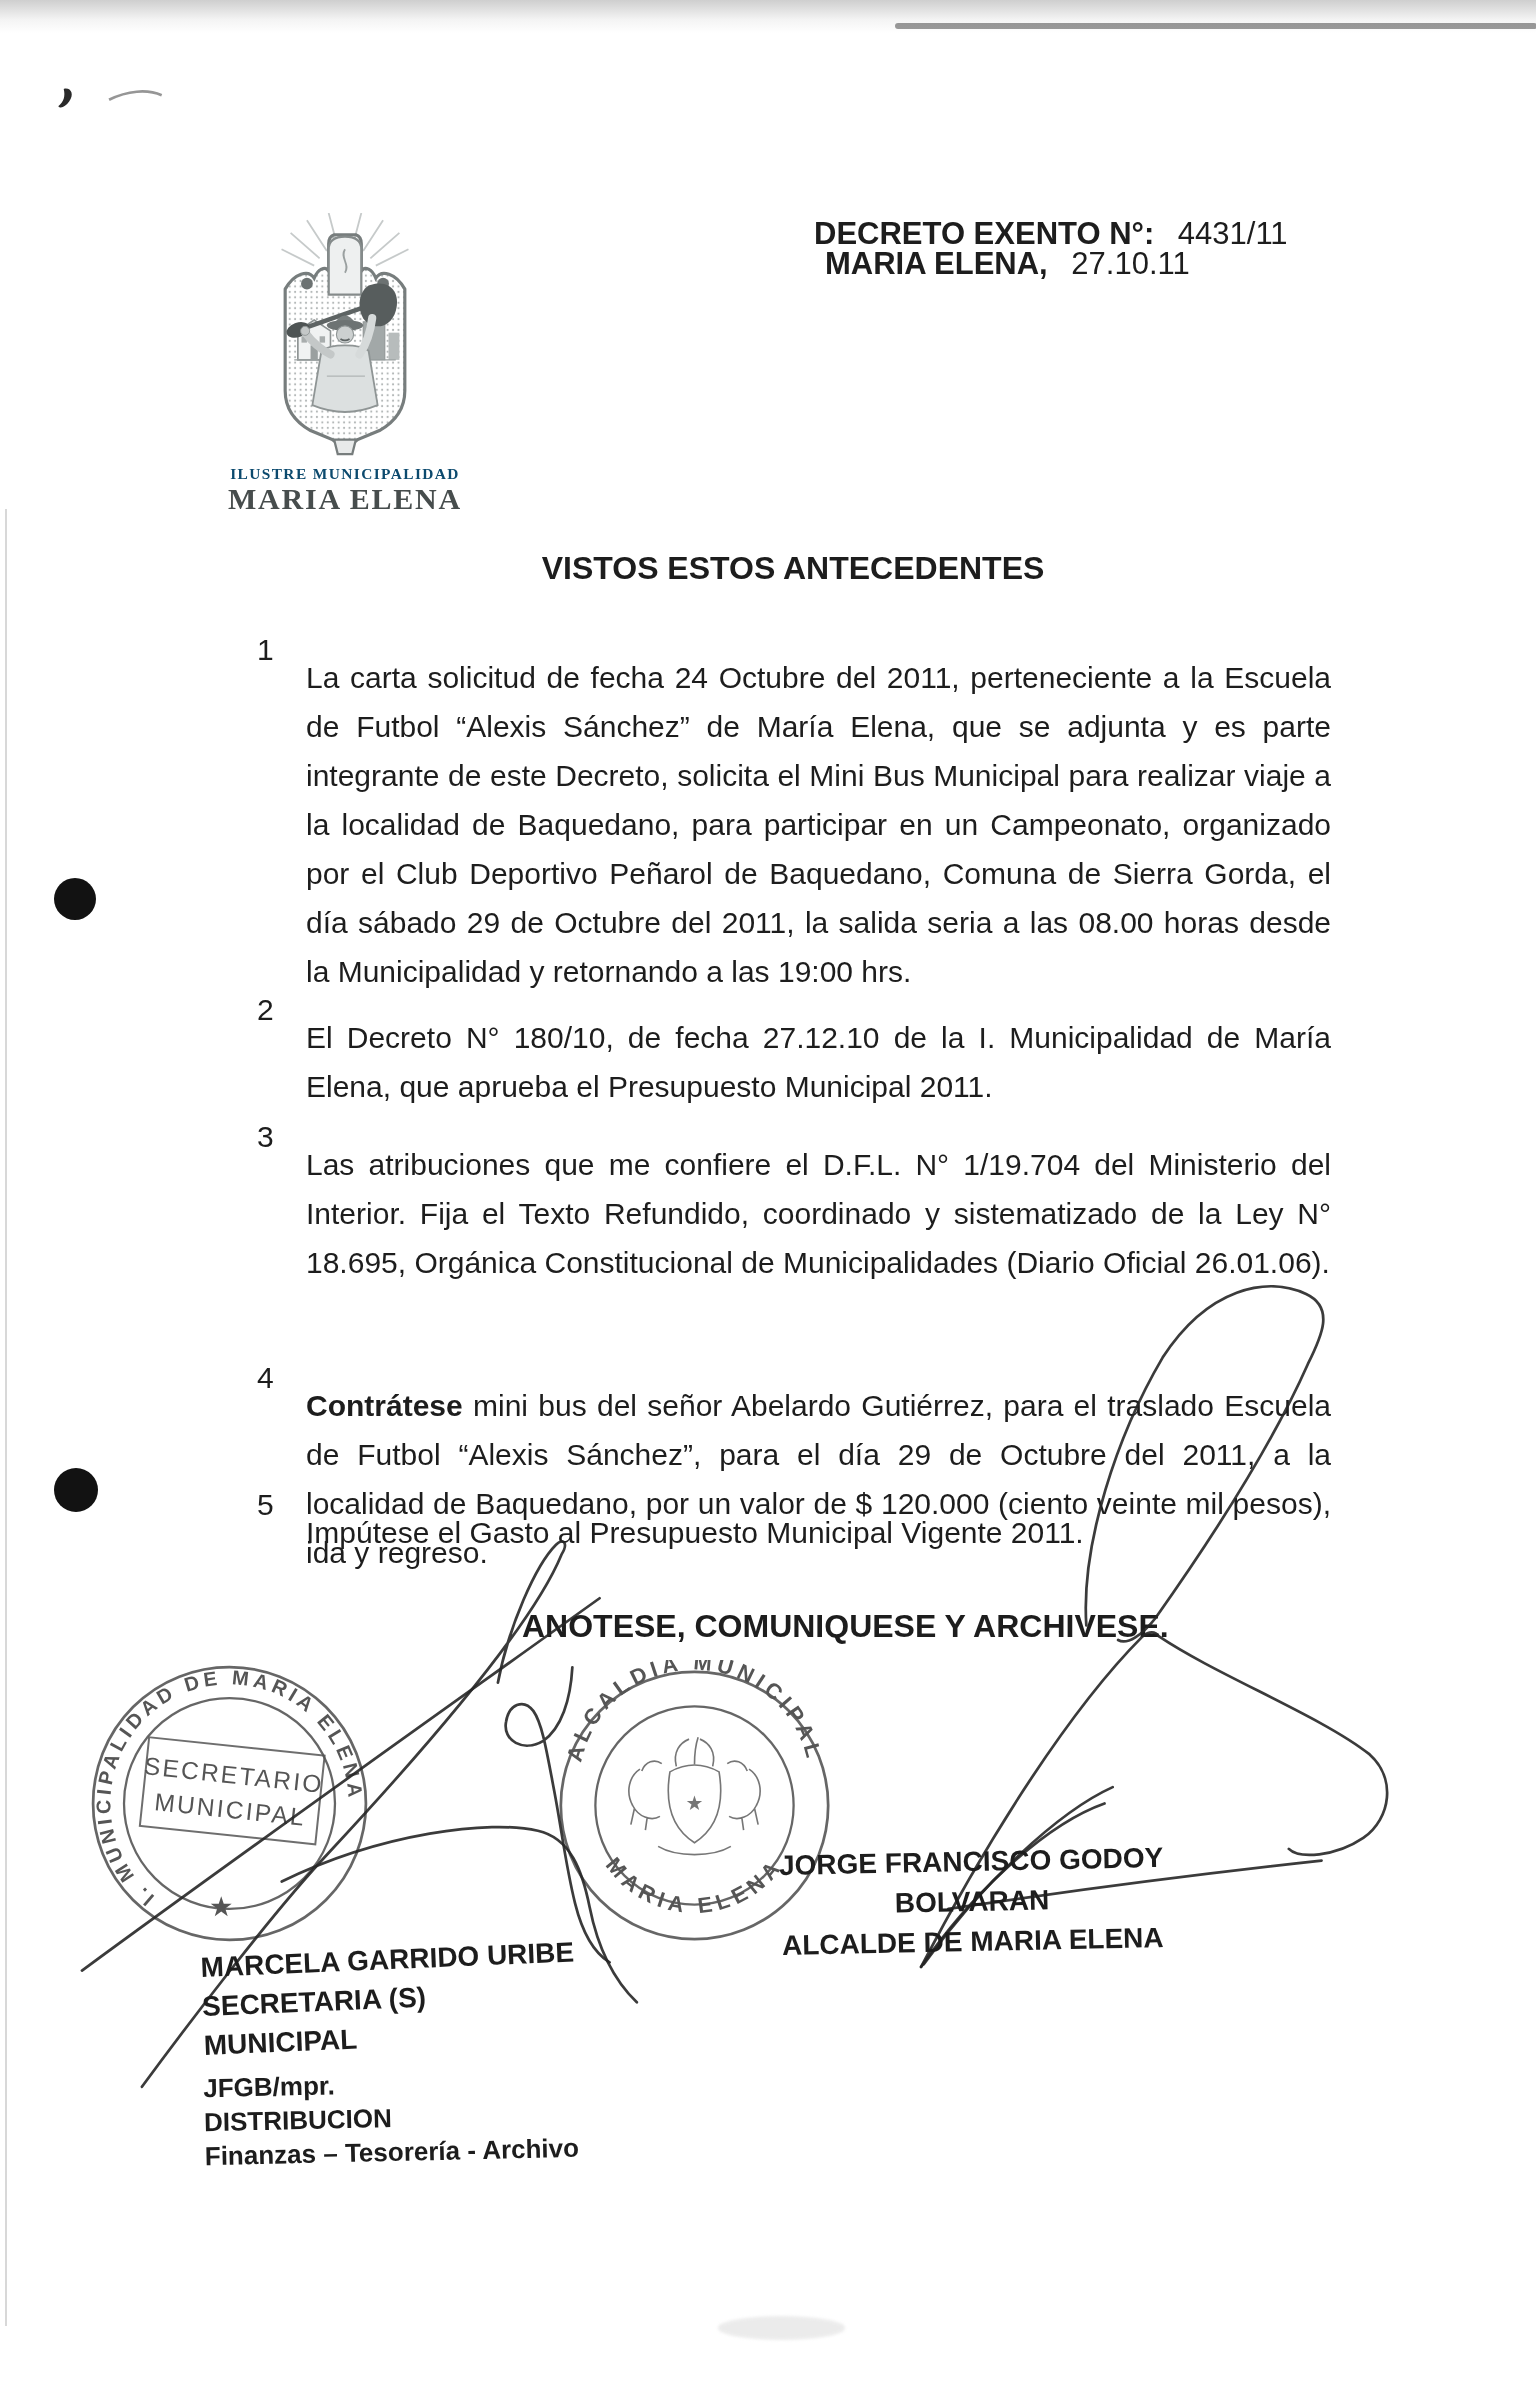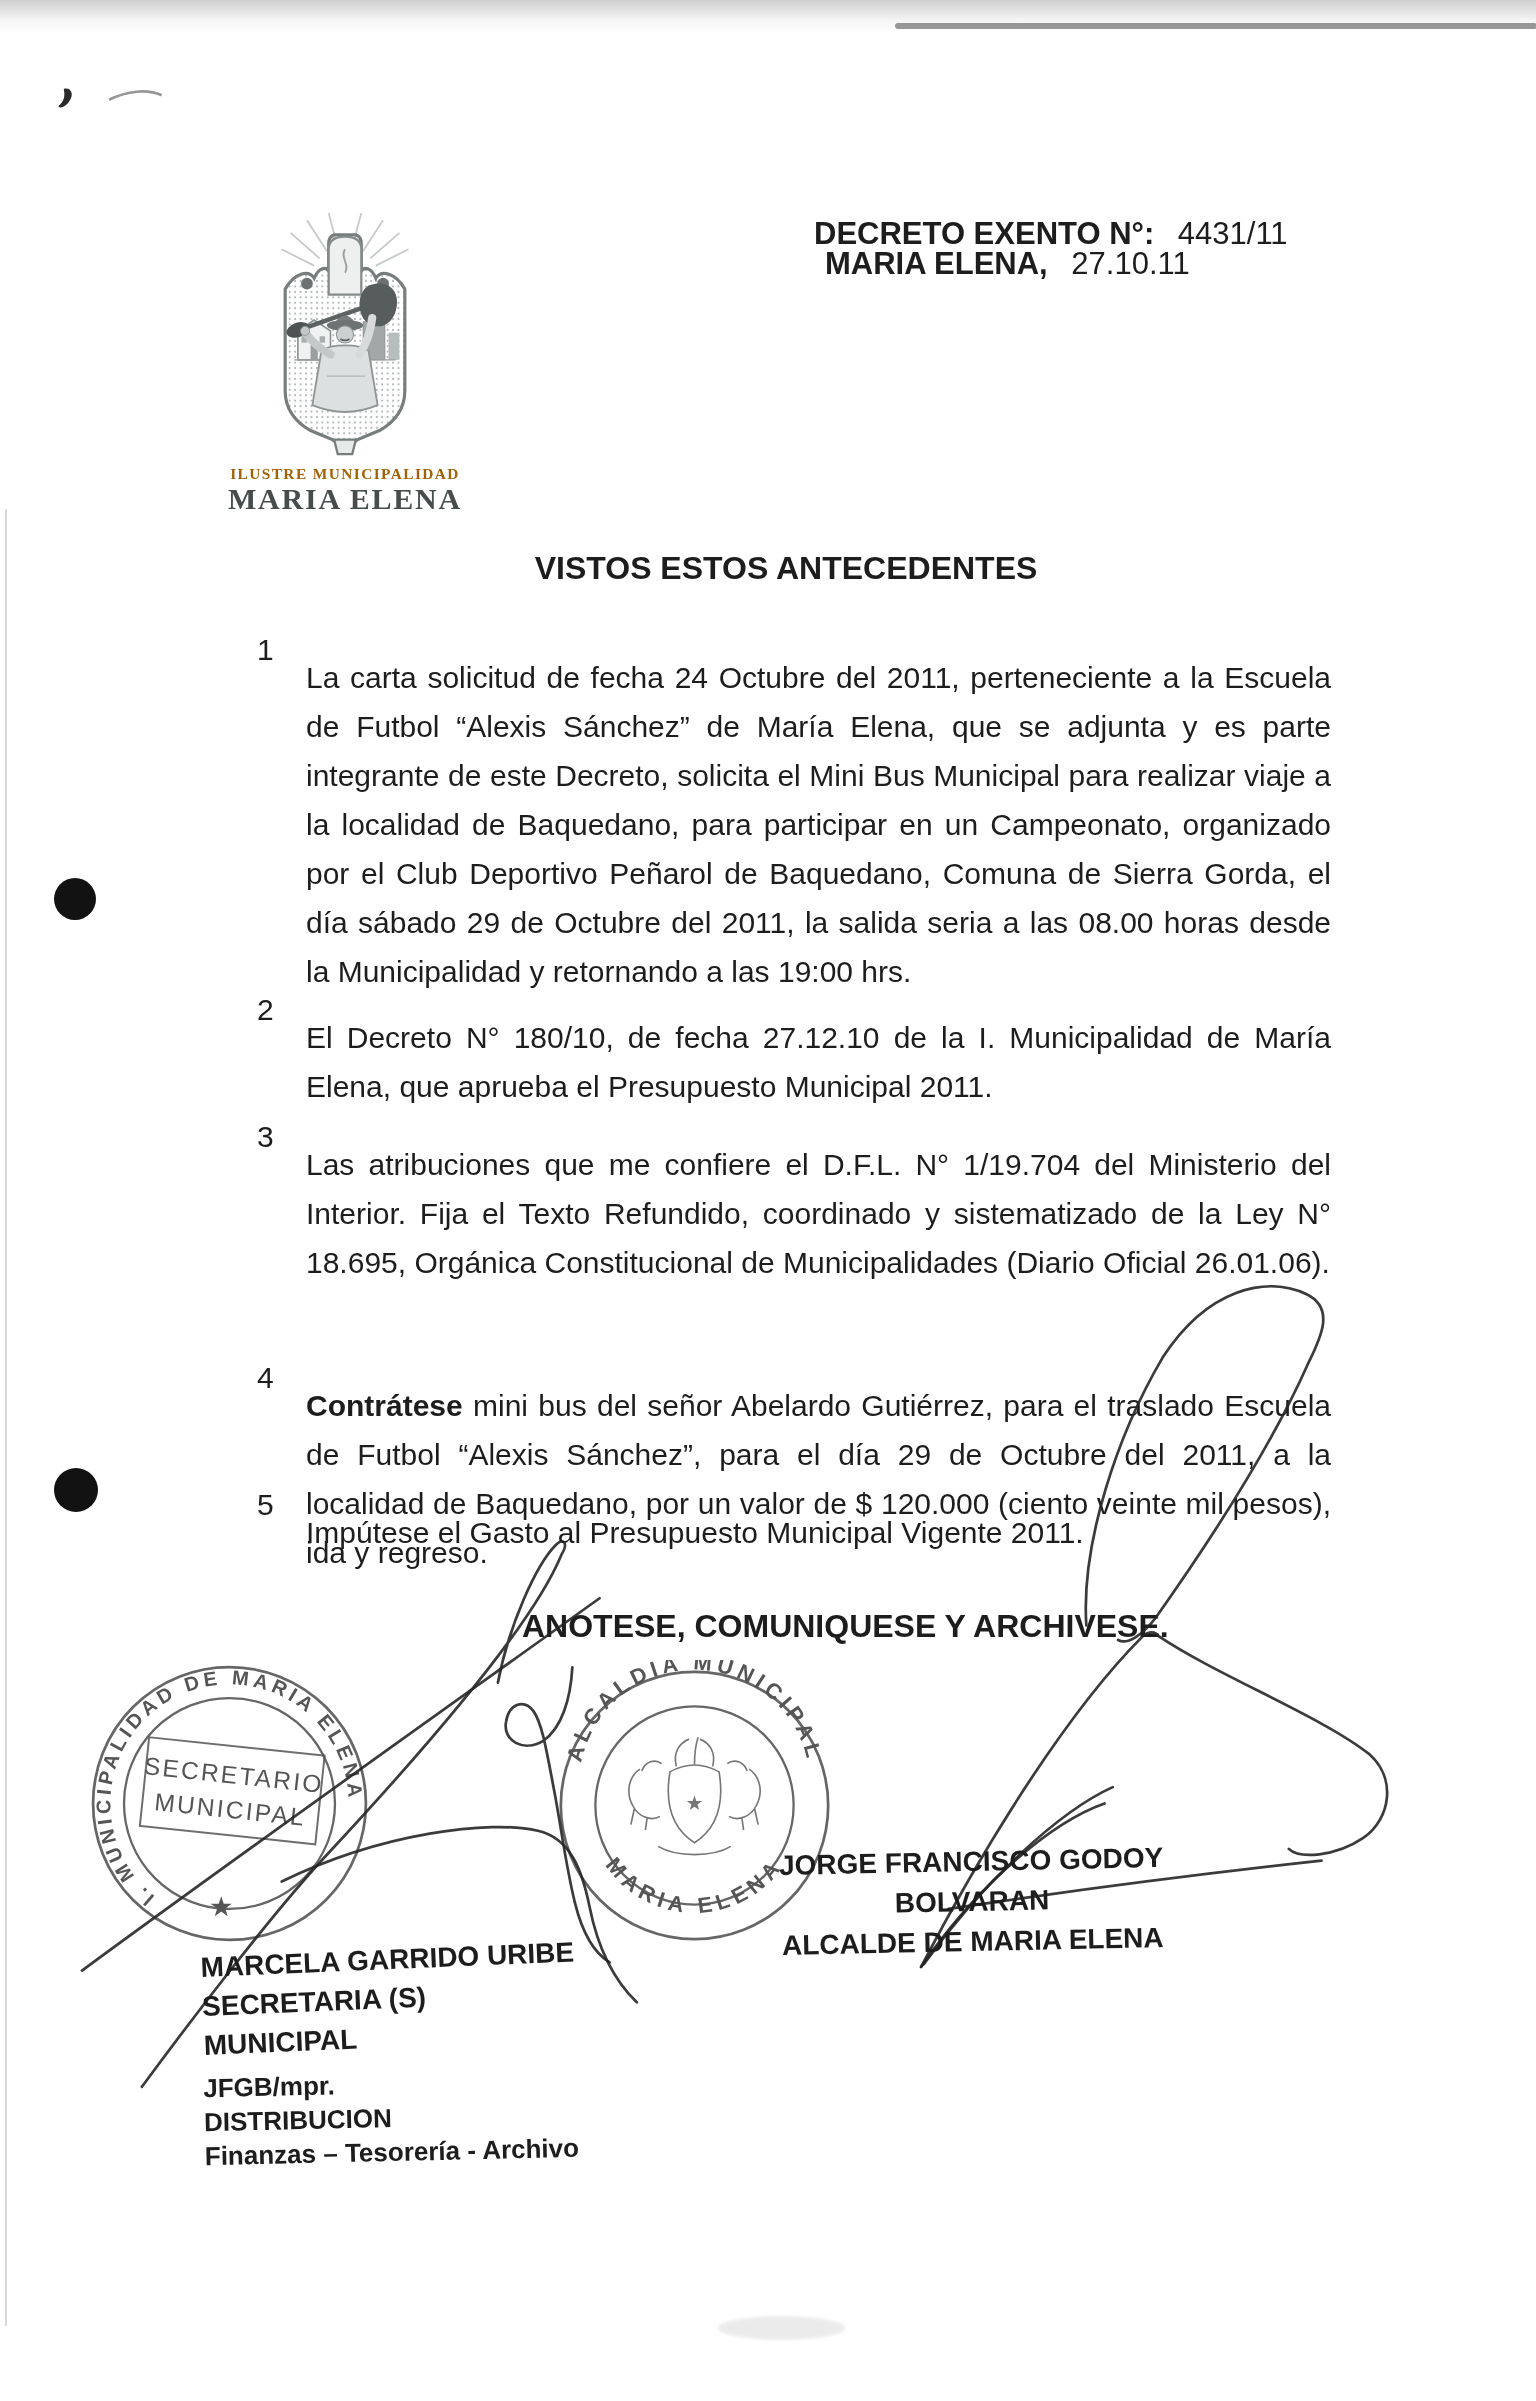--- a/index.html
+++ b/index.html
@@ -18,31 +18,31 @@
   .smudge { position:absolute; left:718px; top:2316px; width:127px; height:23.6px;
     background:#d9d9d9; border-radius:50%; opacity:.5; filter:blur(1.8px); }
   .dot { position:absolute; width:42px; height:42px; border-radius:50%; background:#121212; }
   .dot1 { left:54px; top:878px; }
   .dot2 { left:54px; top:1468px; width:44px; height:44px; }
 
   
   .logo-svg { position:absolute; left:254px; top:213px; }
   .org-small { position:absolute; left:227px; top:465px; width:236px; text-align:center;
     font-family:"Liberation Serif", serif; font-size:15.4px; font-weight:600;
-    letter-spacing:1.4px; color:#a16207; }
+    letter-spacing:1.4px; color:#0c4a6e; }
   .org-name { position:absolute; left:218px; top:482px; width:254px; text-align:center;
     font-family:"Liberation Serif", serif; font-size:30px; font-weight:700;
     letter-spacing:1.8px; color:#474d4d; }
 
   .hdr-line1 { position:absolute; left:814px; top:216px; font-size:31px; white-space:nowrap; }
   .hdr-line2 { position:absolute; left:825px; top:246px; font-size:31px; white-space:nowrap; }
   .hdr-label { font-weight:700; }
   .hdr-value { font-weight:400; margin-left:23.6px; }
 
-  .center-head { position:absolute; left:249px; width:1074px; text-align:center;
+  .center-head { position:absolute; left:256px; width:1074px; text-align:center;
     font-size:32px; font-weight:700; }
   .vistos-title { top:550px; }
   .decreto-title { top:1277px; letter-spacing:11px; }
 
   .para { position:absolute; left:257px; width:1074px; display:flex;
     font-size:30px; line-height:49px; }
   .para .num { width:49px; flex:none; }
   .para .txt { flex:1; text-align:justify;margin-top:28px; }
   .para .lead { font-weight:700; }
   .p1 { top:625px; } .p2 { top:985px; } .p3 { top:1112px; }

